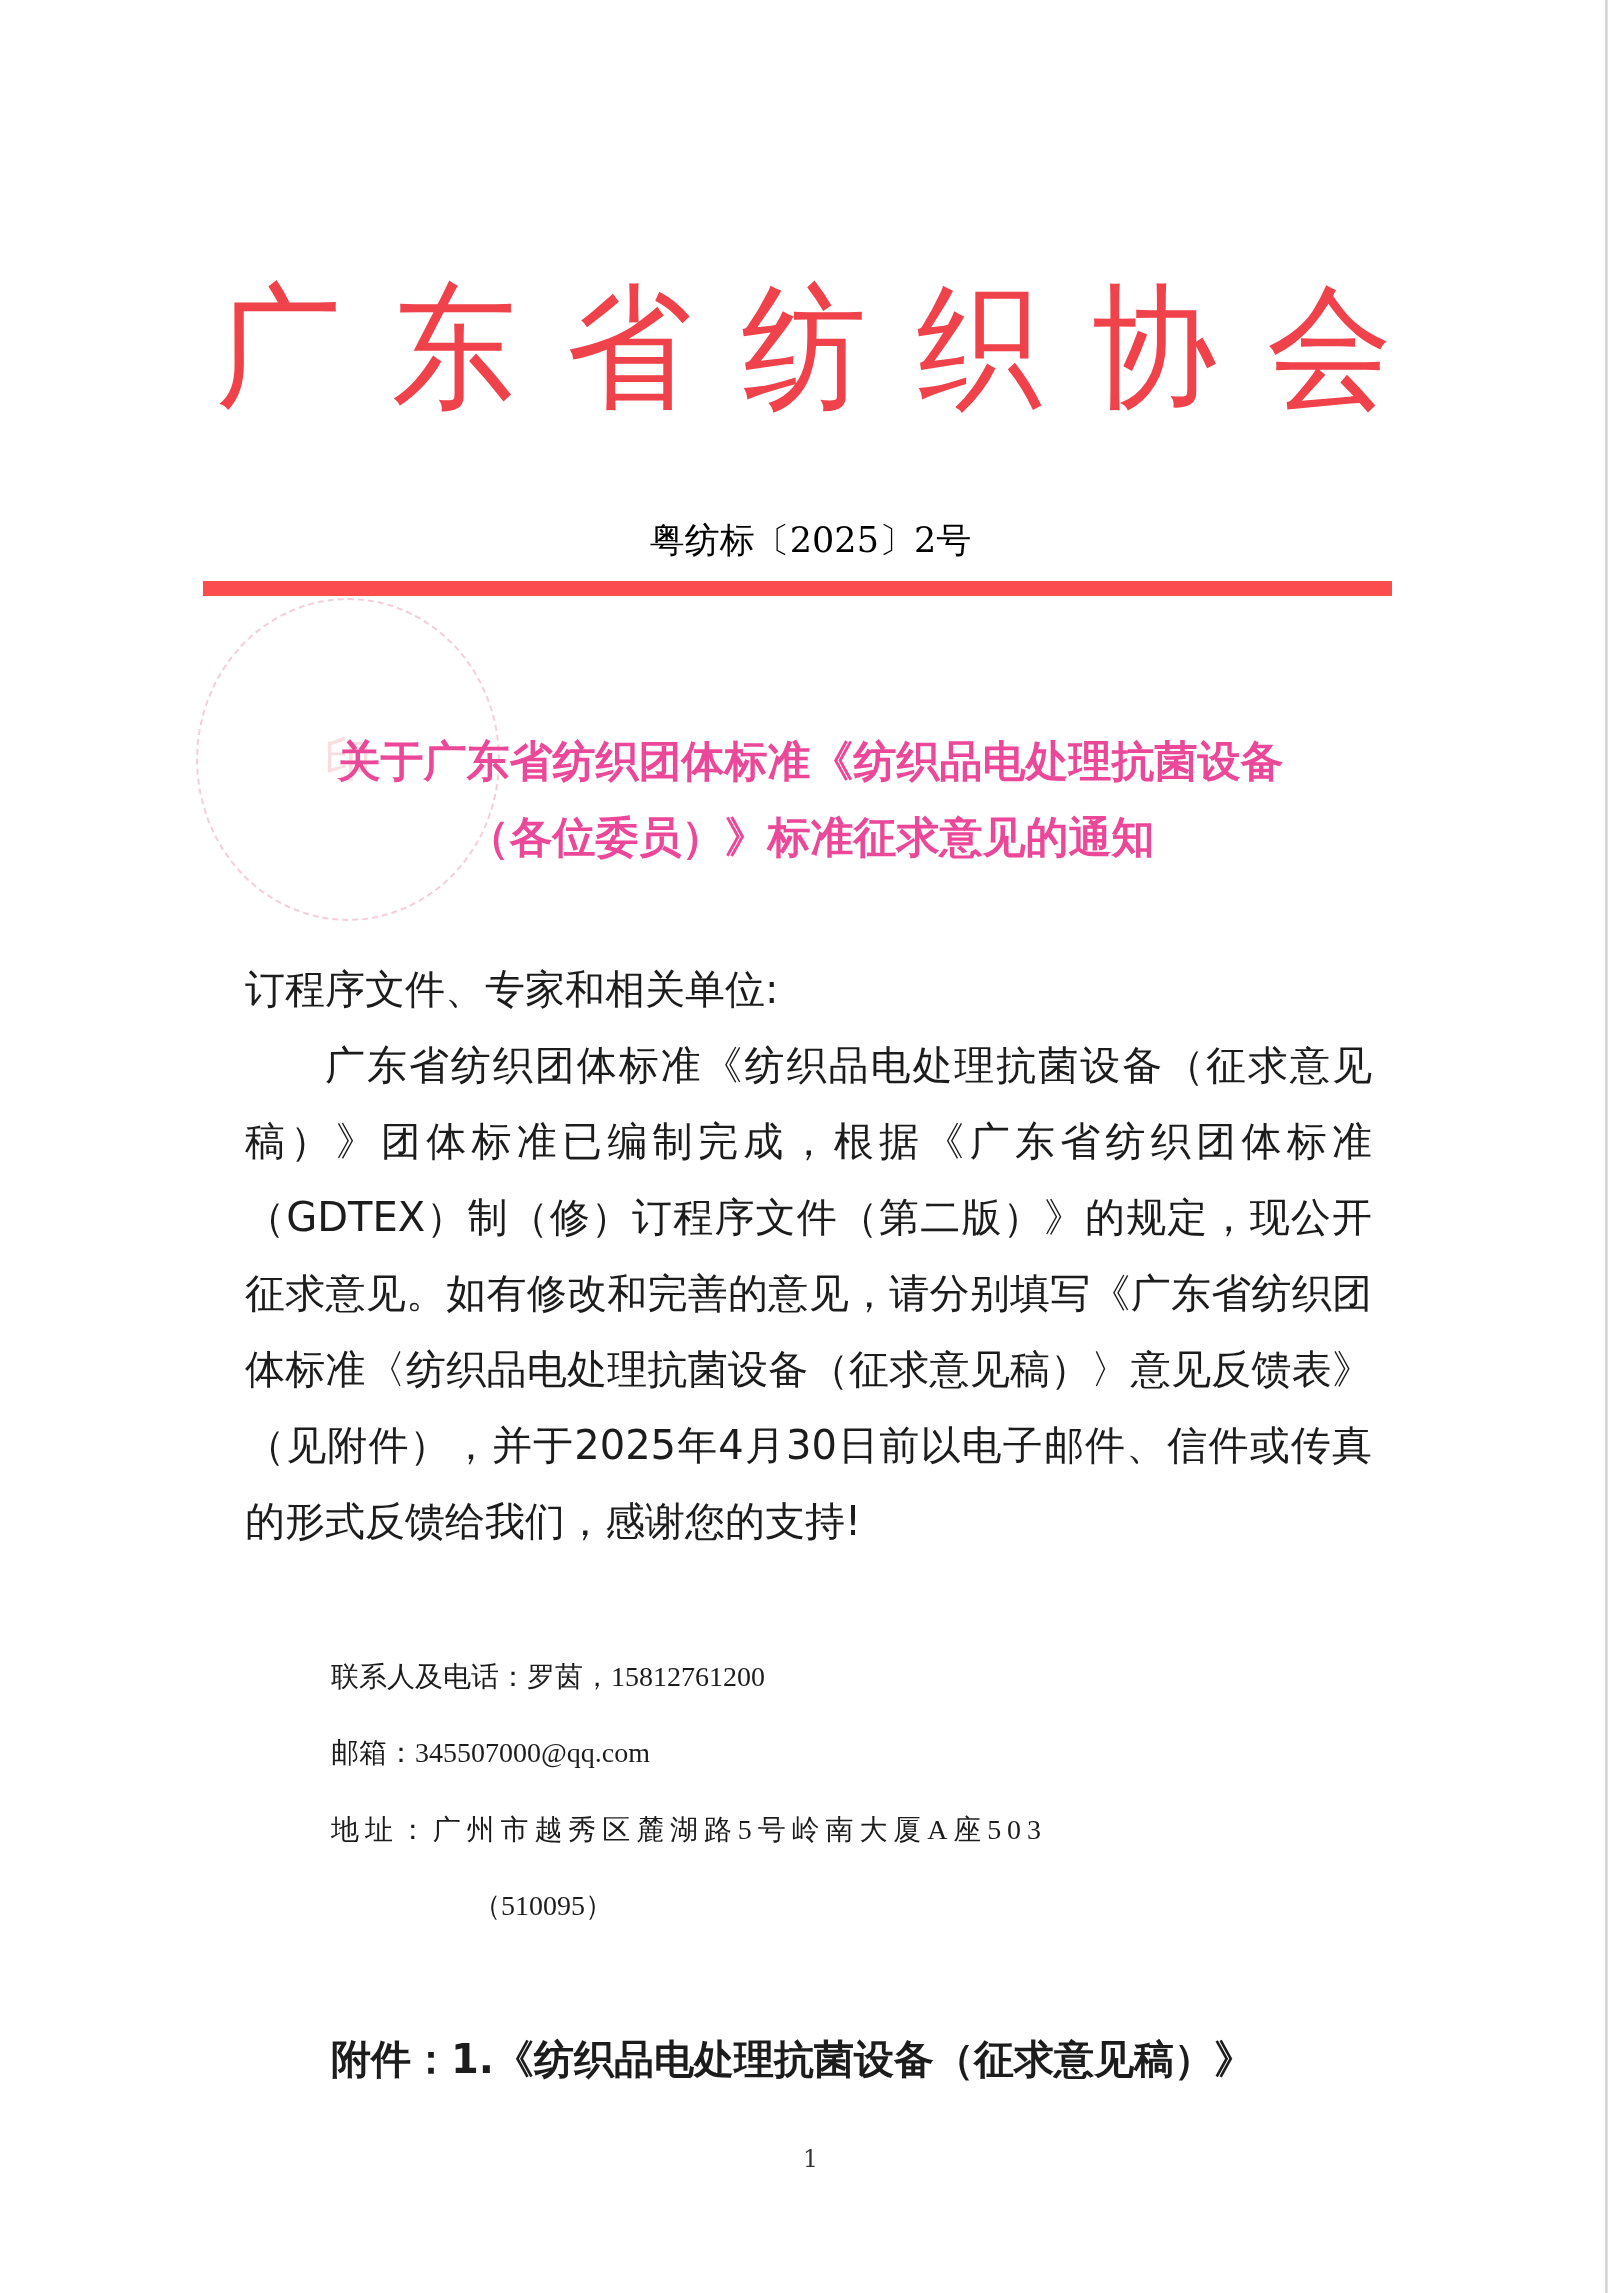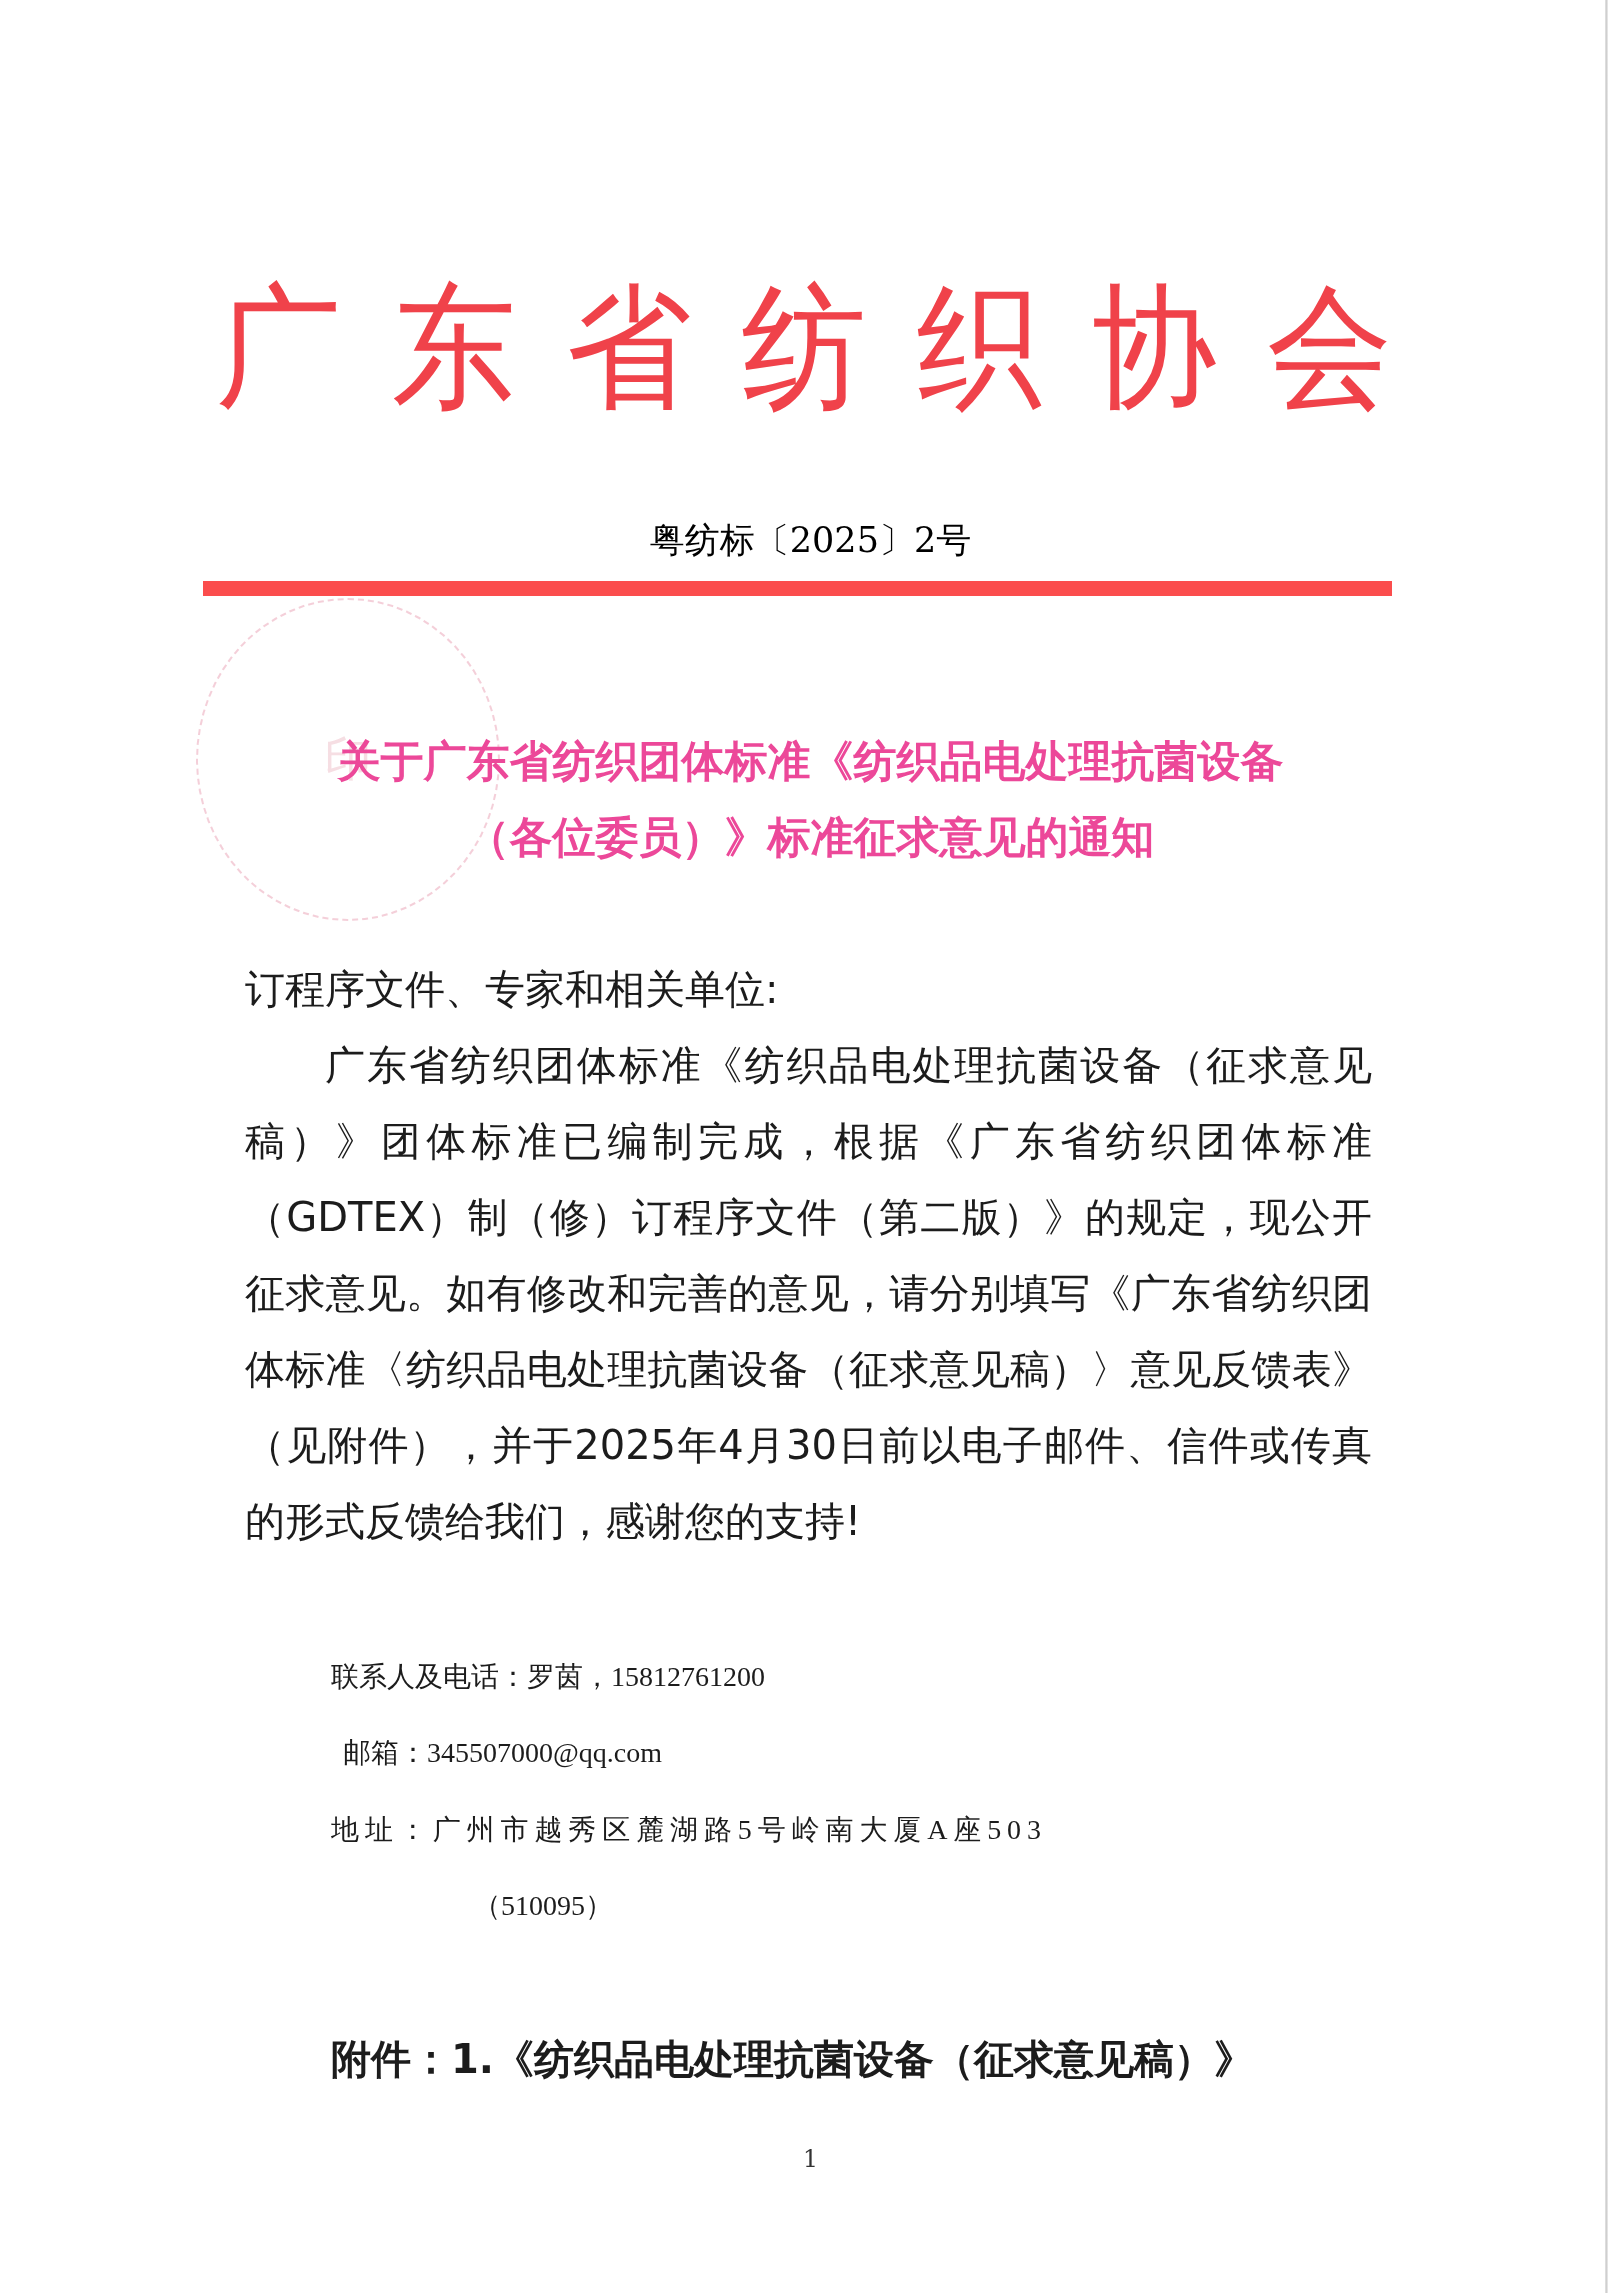--- a/index.html
+++ b/index.html
@@ -45,21 +45,21 @@
   .body-text {
     position: absolute; left: 245px; width: 1127px;
     font-size: 40px; line-height: 76px; color: #1c1c1c;
     font-family: "DejaVu Sans", "Liberation Sans", sans-serif;
   }
   .salutation { top: 951px; }
   .para { top: 1027px; text-indent: 80px; text-align: justify; text-align-last: left; }
   .contact { position: absolute; left: 331px; width: 1059px; font-size: 28px; line-height: 76px;
     font-family: Liberation Serif, serif; color: #1c1c1c; }
   .contact-phone { top: 1639px; }
-  .contact-email { top: 1715px; margin-left: 12px; }
+  .contact-email { top: 1715px; }
   .contact-address { top: 1792px; letter-spacing: 5.9px; }
   .contact-postcode { top: 1868px; left: 473px; }
   .attachment { position: absolute; left: 331px; top: 2021px; font-size: 40px; line-height: 76px;
     font-family: "DejaVu Sans", "Liberation Sans", sans-serif; color: #1c1c1c; font-weight: bold; }
   .page-number { position: absolute; left: 0; width: 1621px; top: 2145px; text-align: center;
     font-size: 23.5px; line-height: 29px; color: #333; }
 </style>
 </head>
 <body>
 

